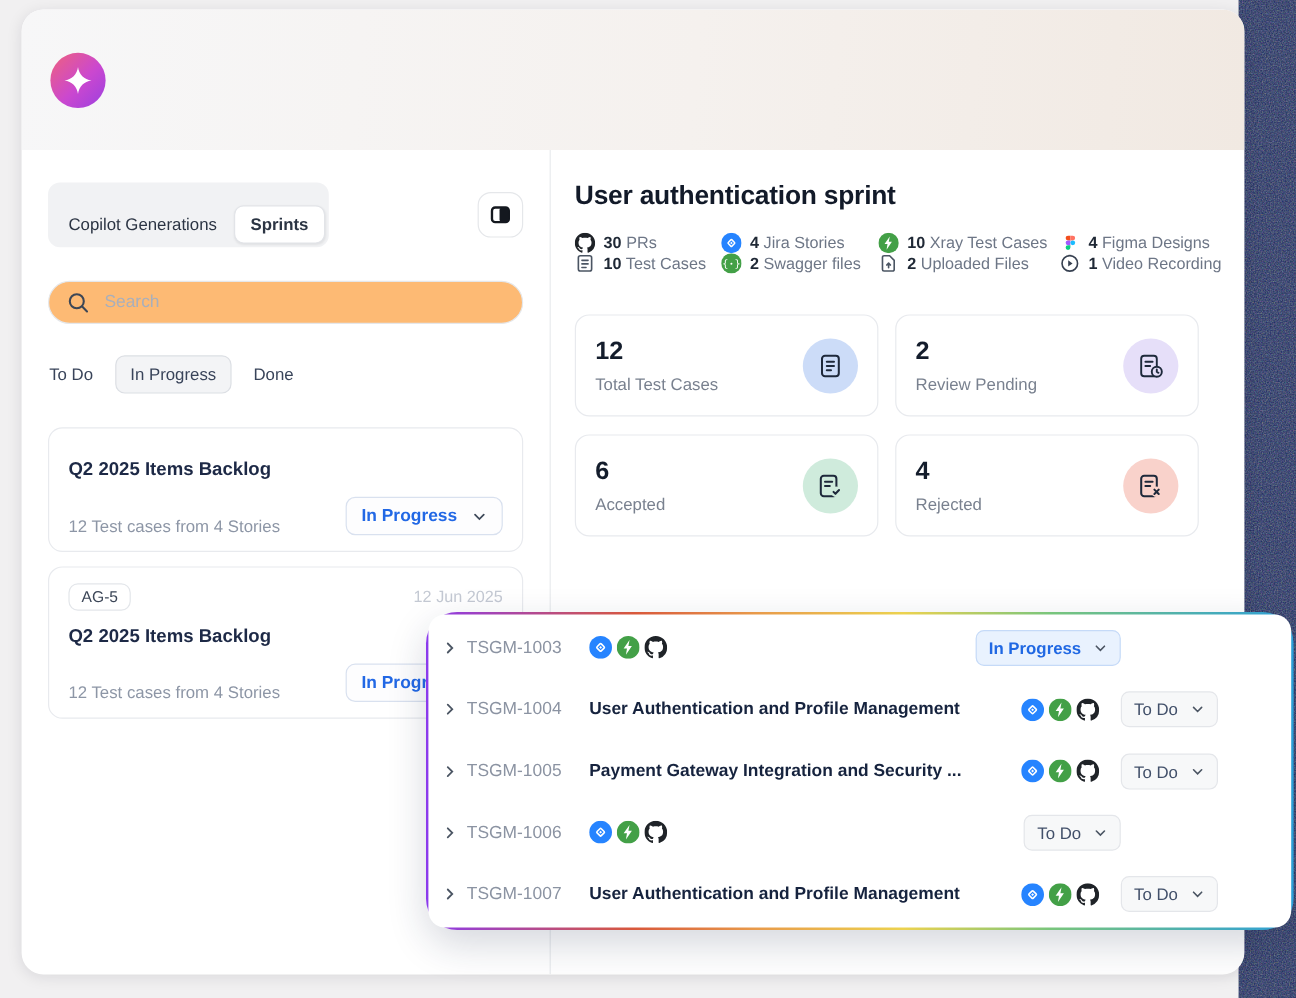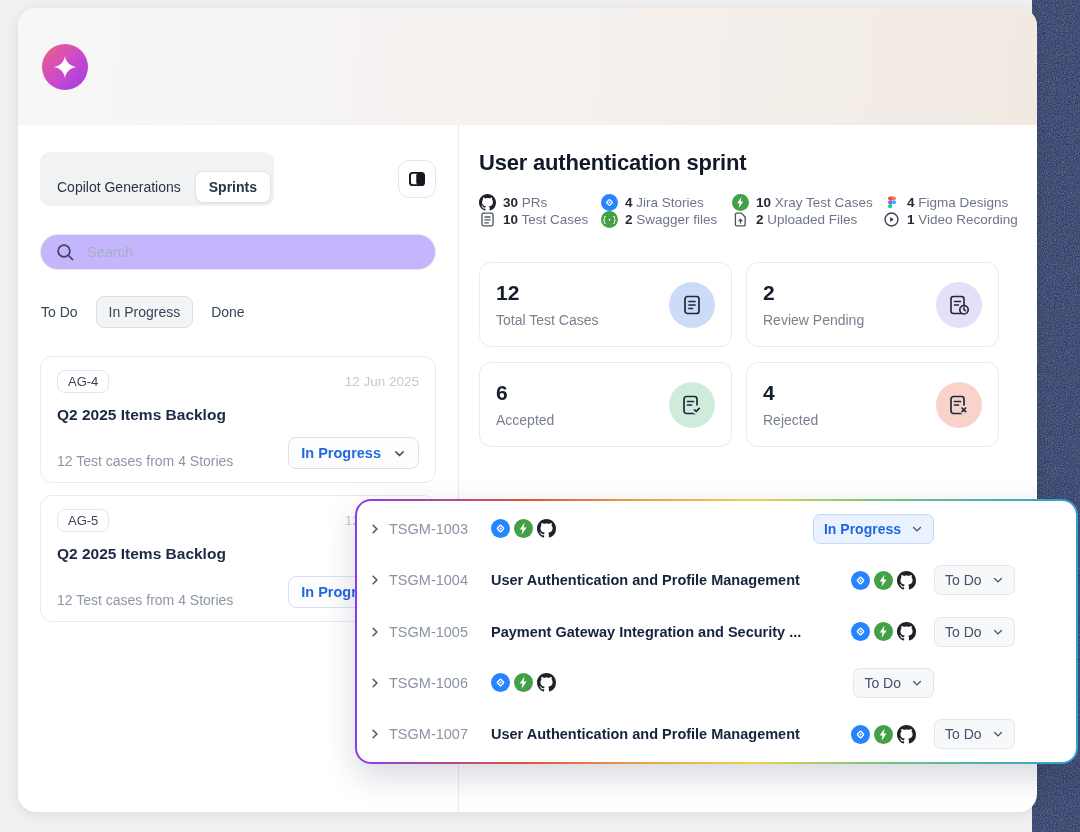--- a/index.html
+++ b/index.html
@@ -30,21 +30,21 @@
   .left-col { width:441px; border-right:1px solid #e9ebee; padding:27px 22px 0 22px; }
   .tabs-row { display:flex; justify-content:space-between; align-items:center; }
   .tab-group { background:#f1f2f4; border-radius:10px; padding:3px; display:flex; align-items:center; }
   .tab { font-size:14px; color:#2b3443; padding:7px 13px; border-radius:8px; font-weight:500;
     border:1px solid transparent; cursor:pointer; white-space:nowrap;margin-top:16px; }
   .tab.active { background:#fff; border:1px solid #e2e4e8; box-shadow:0 1px 2px rgba(0,0,0,.07); font-weight:600; }
   .panel-btn { width:38px; height:38px; border:1px solid #e5e7ea; border-radius:11px; background:#fff;
     display:flex; align-items:center; justify-content:center; cursor:pointer; }
 
   .search-box { margin-top:28px; height:36px; border:1px solid #e5e7ea; border-radius:18px;
-    display:flex; align-items:center; padding:0 14px; gap:10px; background:#c4b5fd; }
+    display:flex; align-items:center; padding:0 14px; gap:10px; background:#fdba74; }
   .search-box input { border:none; outline:none; flex:1; font-size:14.5px; color:#2c3442; background:transparent;
     font-family:"Liberation Sans", sans-serif; }
   .search-box input::placeholder { color:#a8afbc; }
 
   .filters { margin-top:26px; display:flex; align-items:center; gap:17px; }
   .filter { font-size:14px; color:#39445a; cursor:pointer; padding:7px 0; border:1px solid transparent; }
   .filter.active { background:#f3f4f6; border:1px solid #dcdfe4; border-radius:8px; padding:7px 12px; font-weight:500; }
 
   .sprint-card { margin-top:28px; border:1px solid #e8eaee; border-radius:12px; padding:13px 16px; background:#fff; cursor:pointer; }
   .sprint-card + .sprint-card { margin-top:12px; }
@@ -68,22 +68,22 @@
 
   .cards-grid { margin-top:34px; display:grid; grid-template-columns:253px 253px; gap:15px 14px; }
   .stat-card { border:1px solid #e8eaee; border-radius:12px; height:85px; padding:12px 16px;
     display:flex; justify-content:space-between; align-items:center; background:#fff; }
   .sc-value { font-size:21px; font-weight:700; color:#141d2c; }
   .sc-label { margin-top:7px; font-size:14px; color:#79818f; }
   .sc-icon { width:46px; height:46px; border-radius:50%; display:flex; align-items:center; justify-content:center; }
   .sc-icon svg { width:24px; height:24px; }
 
   
-  .overlay { position:absolute; left:355px; top:499px; width:723px; height:265px; z-index:5;
-    border-radius:16px; padding:2px;
+  .overlay { position:absolute; left:355px; top:510px; width:723px; height:265px; z-index:5;
+    border-radius:26px; padding:2px;
     background:linear-gradient(90deg,#8b3aed 0%,#d8583b 24%,#e89a4a 38%,#ecd24f 55%,#79c57c 72%,#2d9fd8 100%);
     box-shadow:0 12px 32px rgba(30,40,70,.18); }
   .overlay-inner { background:#fff; border-radius:14px; width:100%; height:100%; padding:2px 14px 2px 12px;
     display:flex; flex-direction:column; }
   .t-row { display:grid; grid-template-columns:20px 102px 1fr auto 128px; align-items:center; flex:1; cursor:pointer; }
   .t-chevron { display:flex; align-items:center; }
   .t-id { font-size:14.5px; color:#8b93a2; }
   .t-title { font-size:14.5px; font-weight:700; color:#16233e; white-space:nowrap; overflow:hidden; }
   .t-icons { display:flex; gap:4px; align-items:center; margin-right:18px; }
   .t-icons svg { width:19px; height:19px; display:block; }
@@ -159,24 +159,20 @@
             <span>In Progress</span>
           </div>
           <div class="filter">
             <span>Done</span>
           </div>
         </div>
 
       <div>
 
       <div class="sprint-card">
-            <div class="card-top">
-              <span class="card-badge">AG-4</span>
-              <span class="card-date">12 Jun 2025</span>
-            </div>
             <div class="card-title">Q2 2025 Items Backlog</div>
             <div class="card-bottom">
               <span class="card-sub">12 Test cases from 4 Stories</span>
               <span class="card-status">
                 <span>In Progress</span>
                 <svg width="13" height="13" viewBox="0 0 16 16" fill="none" stroke="#3f4a5a" stroke-width="1.8" stroke-linecap="round">
                   <path d="M3.5 6l4.5 4.5L12.5 6"></path>
                 </svg>
               </span>
             </div>

